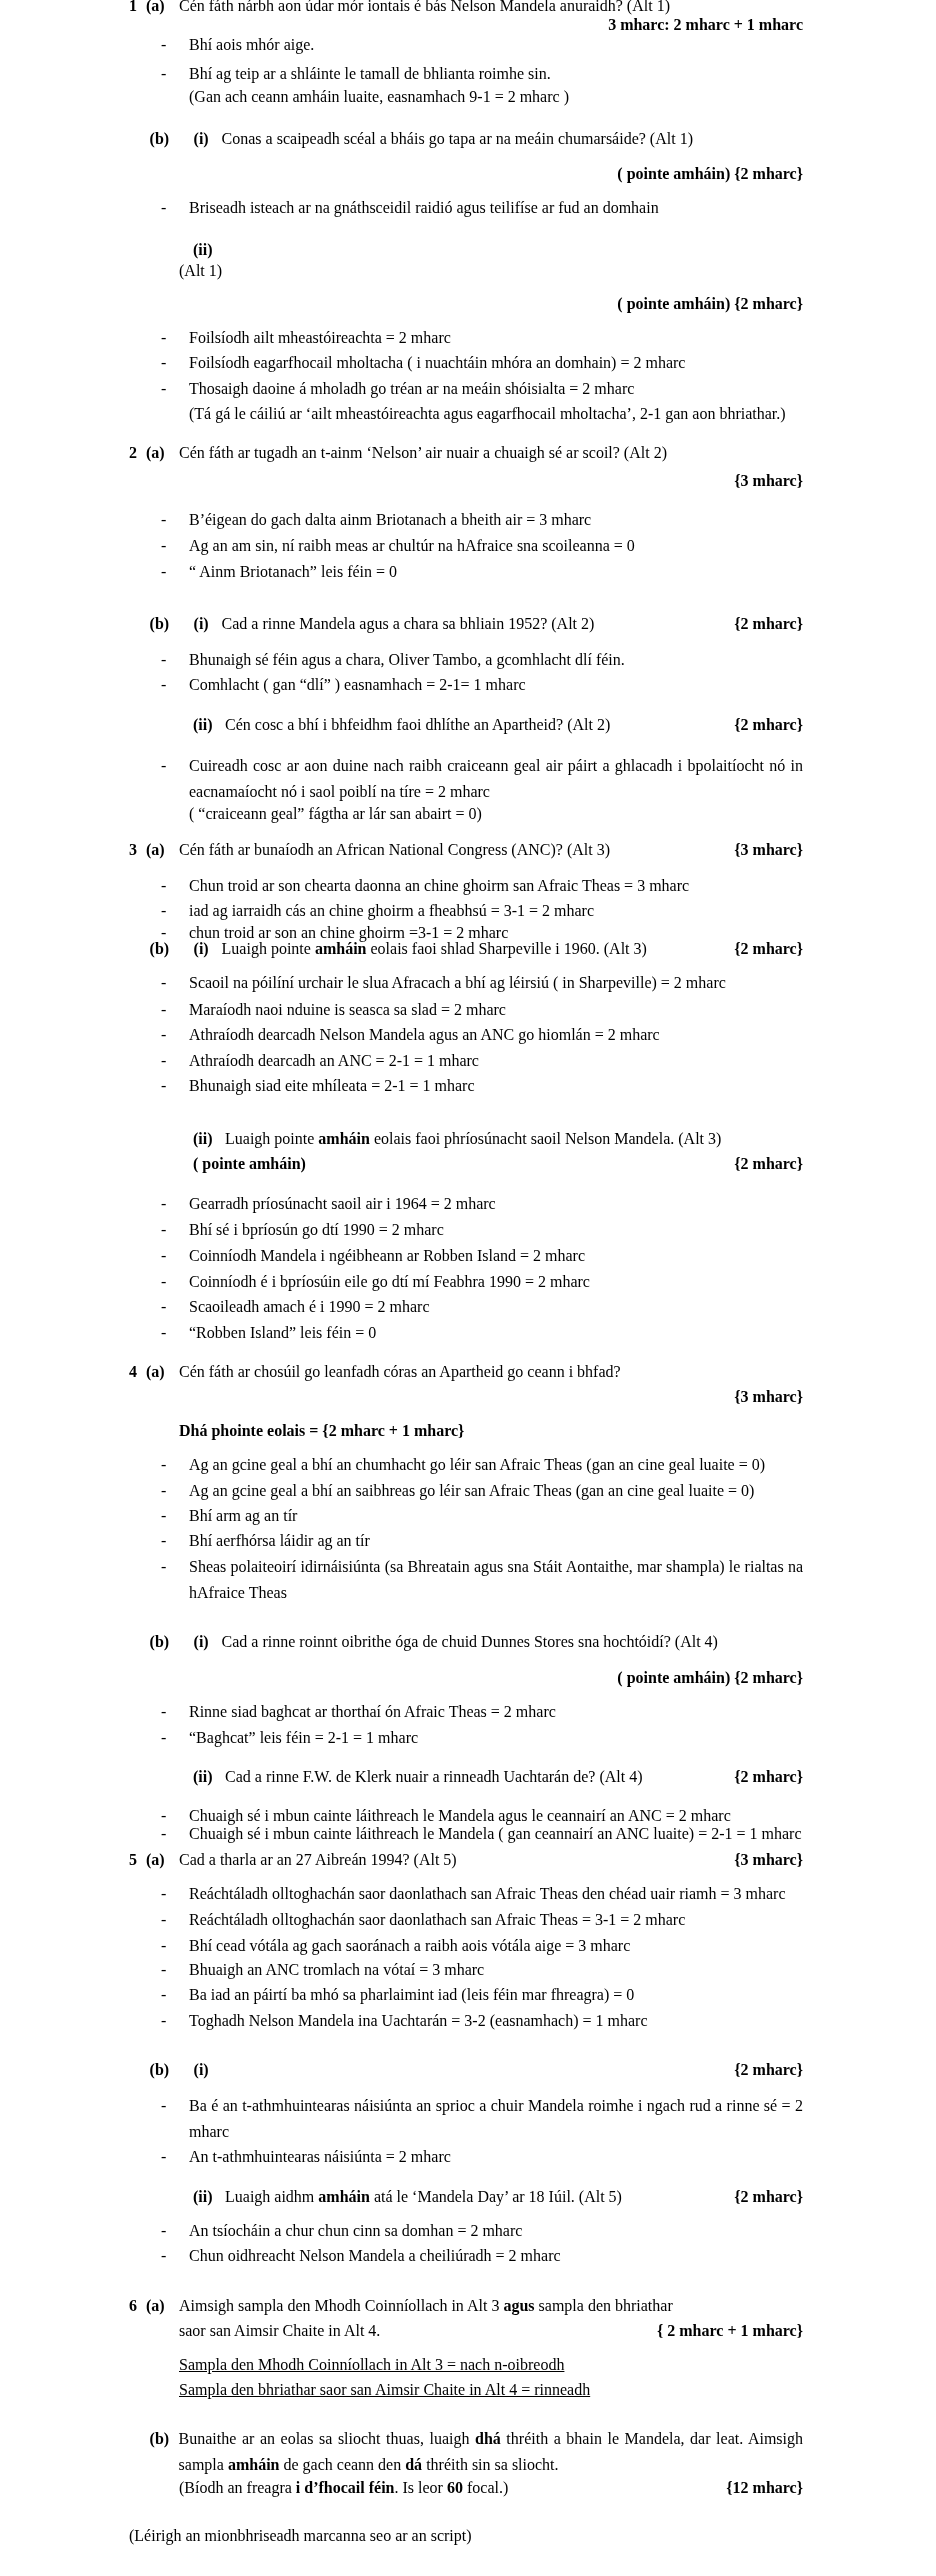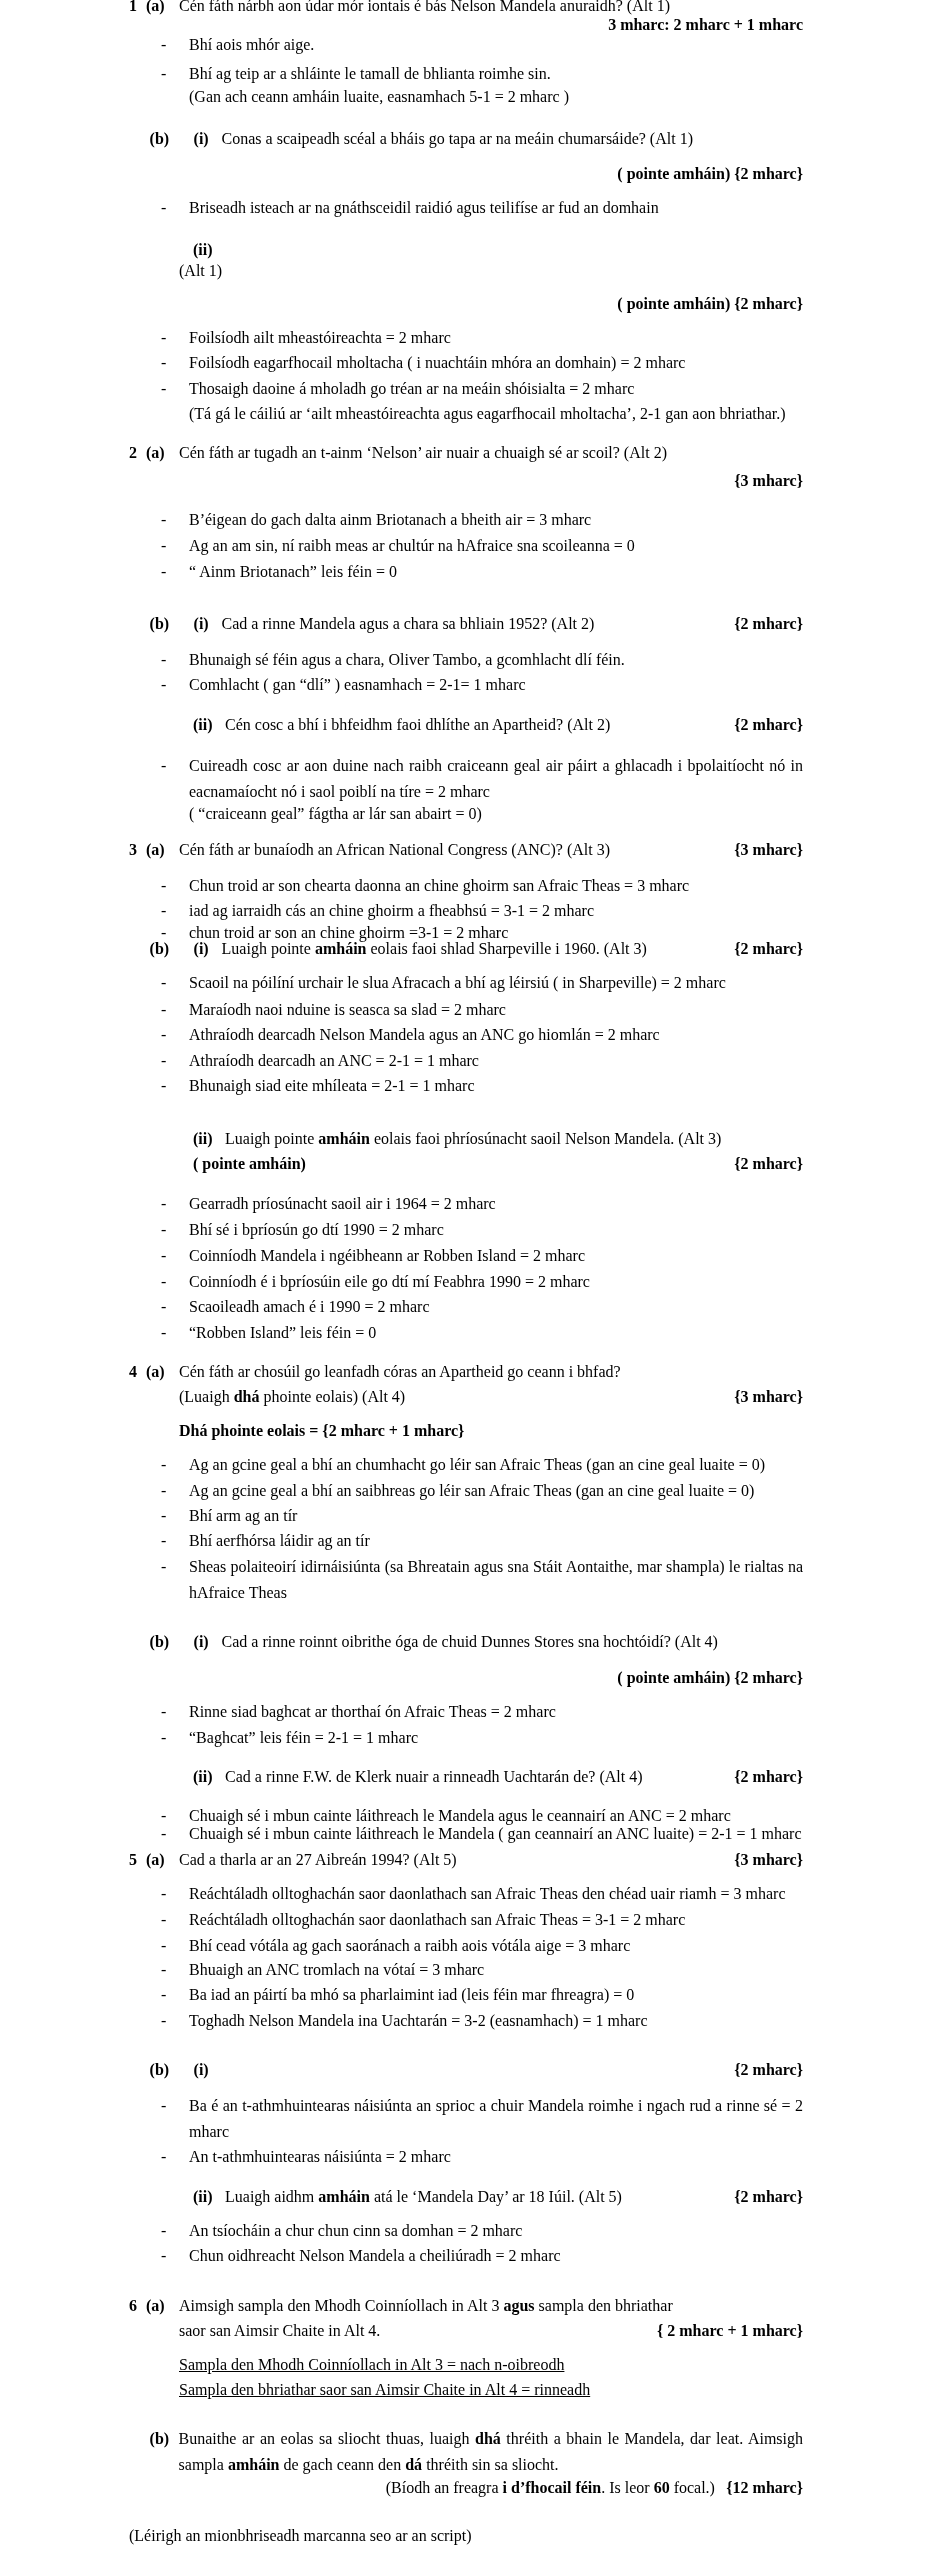--- a/index.html
+++ b/index.html
@@ -42,21 +42,21 @@
     <div class="mkline" style="margin-top: -6.7px;"><span class="">3 mharc: 2 mharc + 1 mharc</span></div>
     <div class="row b-row" style="margin-top: -6.2px;">
       <span class="dash">-</span>
       <span class="txt">Bhí aois mhór aige.</span>
     </div>
     <div class="row b-row" style="margin-top: 2.6px;">
       <span class="dash">-</span>
       <span class="txt">Bhí ag teip ar a shláinte le tamall de bhlianta roimhe sin.</span>
     </div>
     <div class="row n-row" style="margin-top: -2.6px;">
-      <span class="txt">(Gan ach ceann amháin luaite, easnamhach 5-1 = 2 mharc )</span>
+      <span class="txt">(Gan ach ceann amháin luaite, easnamhach 9-1 = 2 mharc )</span>
     </div>
     <div class="row ind-sub" style="margin-top: 16.5px;">
       <span class="sub sub-wide">(b)</span>
       <span class="rom">(i)</span>
       <span class="txt">Conas a scaipeadh scéal a bháis go tapa ar na meáin chumarsáide? (Alt 1)</span>
     </div>
     <div class="mkline" style="margin-top: 8.2px;"><span class="">( pointe amháin) {2 mharc}</span></div>
     <div class="row b-row" style="margin-top: 8.8px;">
       <span class="dash">-</span>
       <span class="txt">Briseadh isteach ar na gnáthsceidil raidió agus teilifíse ar fud an domhain</span>
@@ -202,21 +202,20 @@
     <div class="row b-row" style="margin-top: 0px;">
       <span class="dash">-</span>
       <span class="txt">“Robben Island” leis féin = 0</span>
     </div>
     <div class="row" style="margin-top: 13px;">
       <span class="num">4</span>
       <span class="sub">(a)</span>
       <span class="txt">Cén fáth ar chosúil go leanfadh córas an Apartheid go ceann i bhfad?</span>
     </div>
     <div class="row cont-row" style="margin-top: -1px;">
-      <span class="txt">(Luaigh <b>dhá</b> phointe eolais) (Alt 4)</span>
       <span class="mark">{3 mharc}</span>
     </div>
     <div class="row cont-row" style="margin-top: 8.8px;">
       <span class="txt"><b>Dhá phointe eolais = {2 mharc + 1 mharc}</b></span>
     </div>
     <div class="row b-row just" style="margin-top: 7.7px;">
       <span class="dash">-</span>
       <span class="txt">Ag an gcine geal a bhí an chumhacht go léir san Afraic Theas (gan an cine geal luaite = 0)</span>
     </div>
     <div class="row b-row just" style="margin-top: 0px;">
@@ -330,20 +329,20 @@
     <div class="row n2-row" style="margin-top: 7.7px;">
       <span class="txt">Sampla den Mhodh Coinníollach in Alt 3 = nach n-oibreodh</span>
     </div>
     <div class="row n2-row" style="margin-top: -1px;">
       <span class="txt">Sampla den bhriathar saor san Aimsir Chaite in Alt 4 = rinneadh</span>
     </div>
     <div class="row just ind-sub" style="margin-top: 23px;">
       <span class="sub sub-narrow">(b)</span>
       <span class="txt">Bunaithe ar an eolas sa sliocht thuas, luaigh <b>dhá</b> thréith a bhain le Mandela, dar leat. Aimsigh sampla <b>amháin</b> de gach ceann den <b>dá</b> thréith sin sa sliocht.</span>
     </div>
-    <div class="row cont-row" style="margin-top: -3.1px; text-align: right;">
+    <div class="row cont-row" style="margin-top: -3.1px;">
       <span class="txt">(Bíodh an freagra <b>i d’fhocail féin</b>. Is leor <b>60</b> focal.)</span>
       <span class="mark">{12 mharc}</span>
     </div>
     <div class="p-row" style="margin-top: 22px;"><span class="">(Léirigh an mionbhriseadh marcanna seo ar an script)</span></div>
     <div class="p-row" style="margin-top: 26px;"><span class="">Tréithe samplacha:</span></div>
   </div>
 
 
 </body></html>

